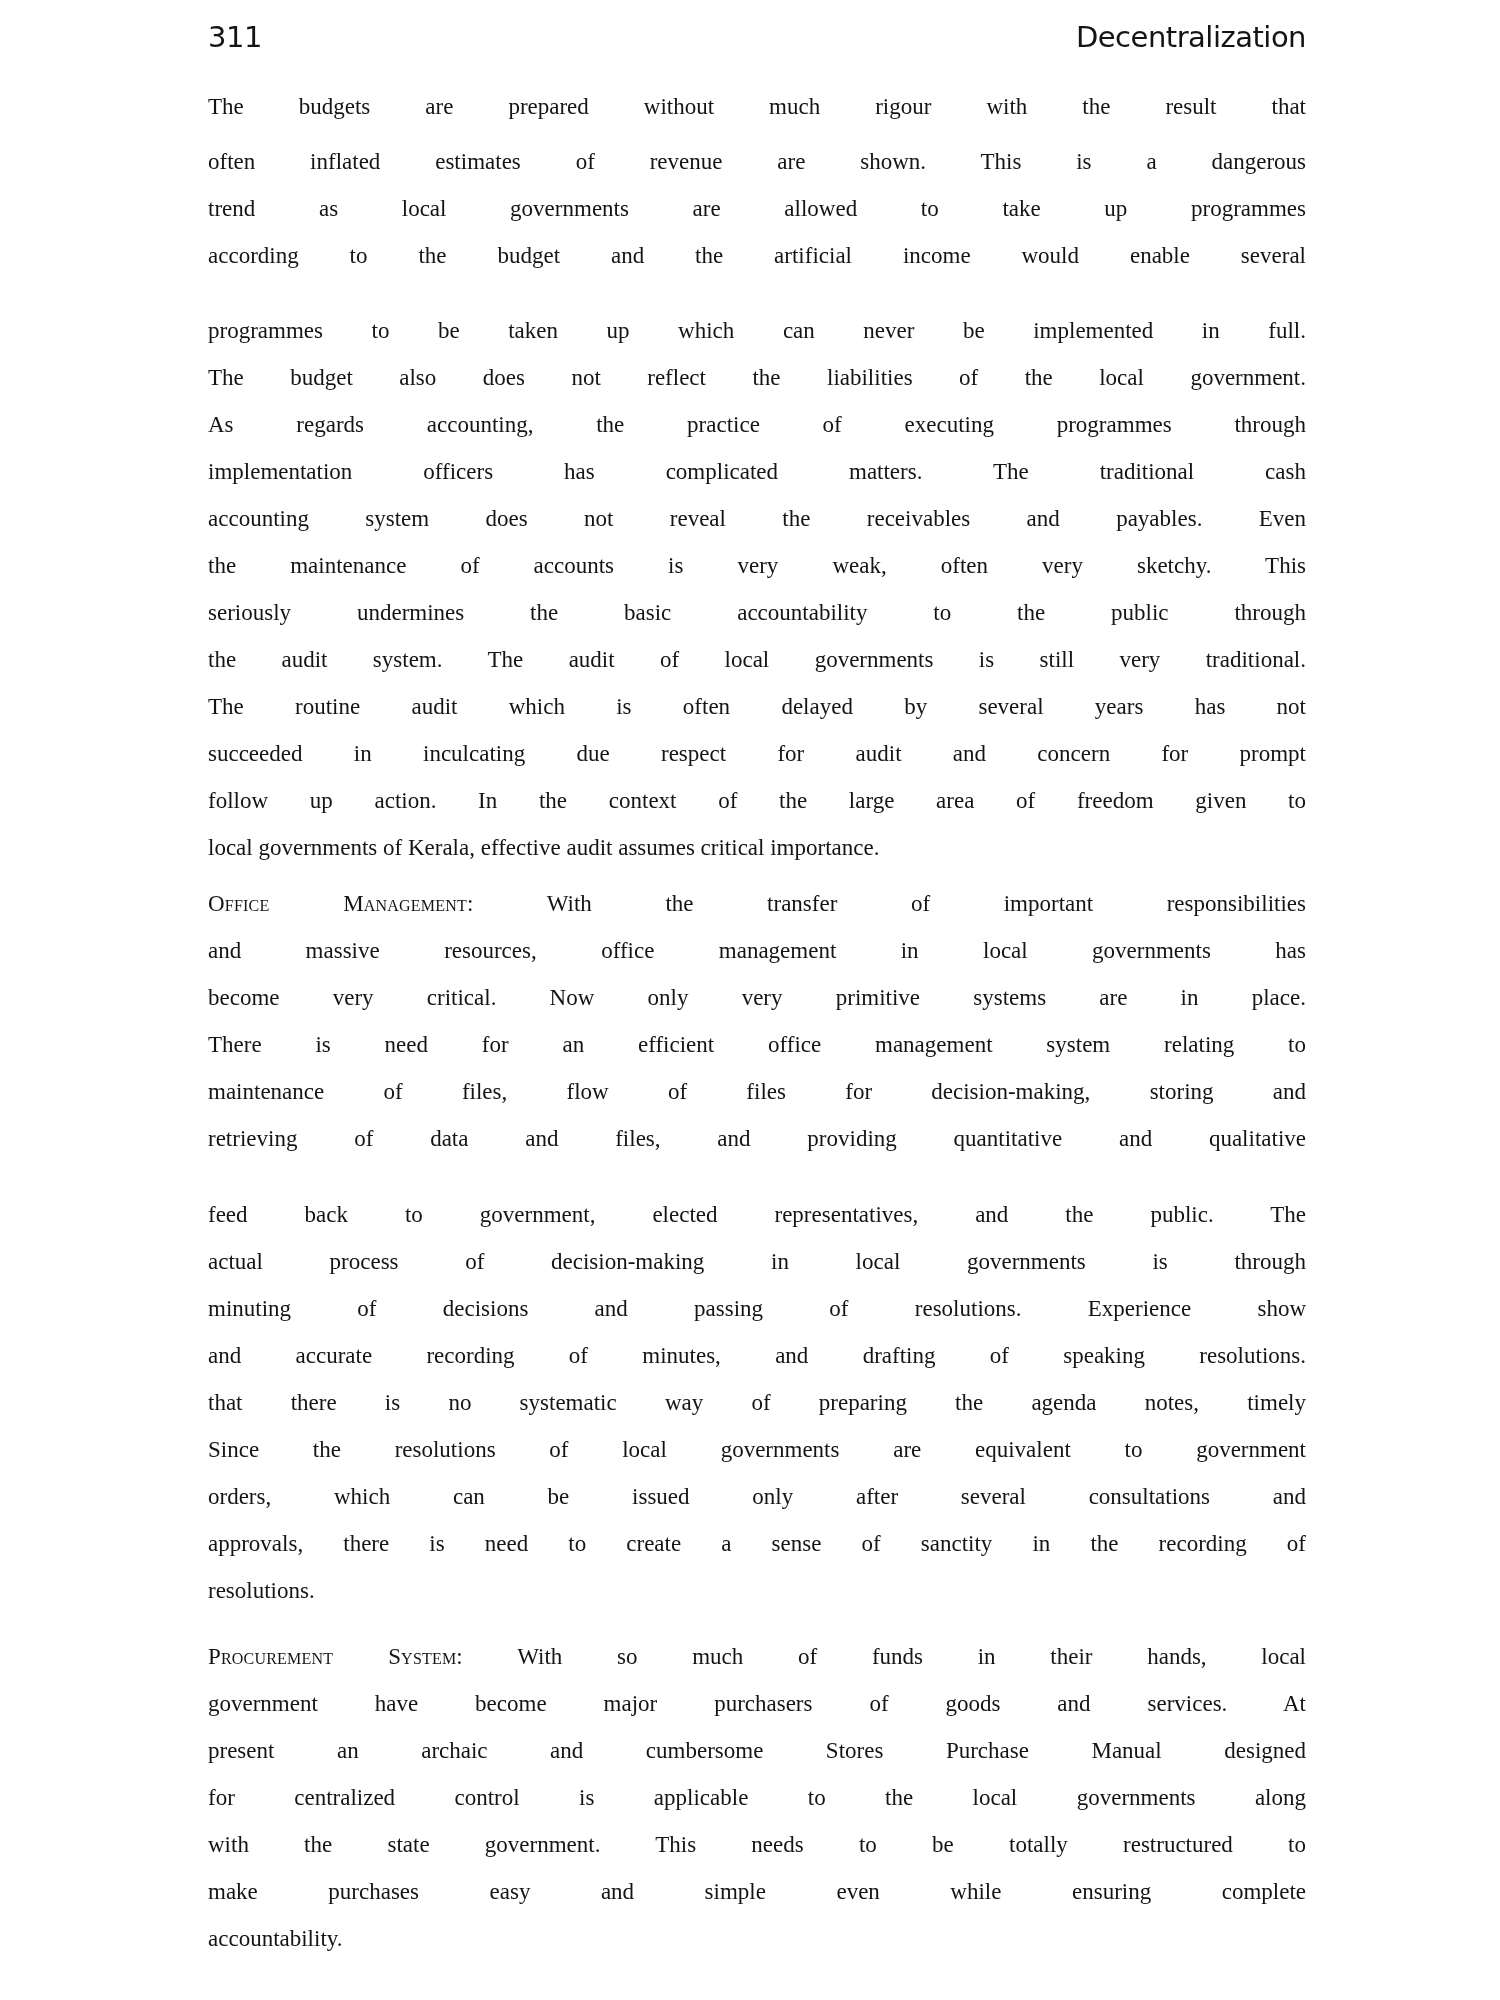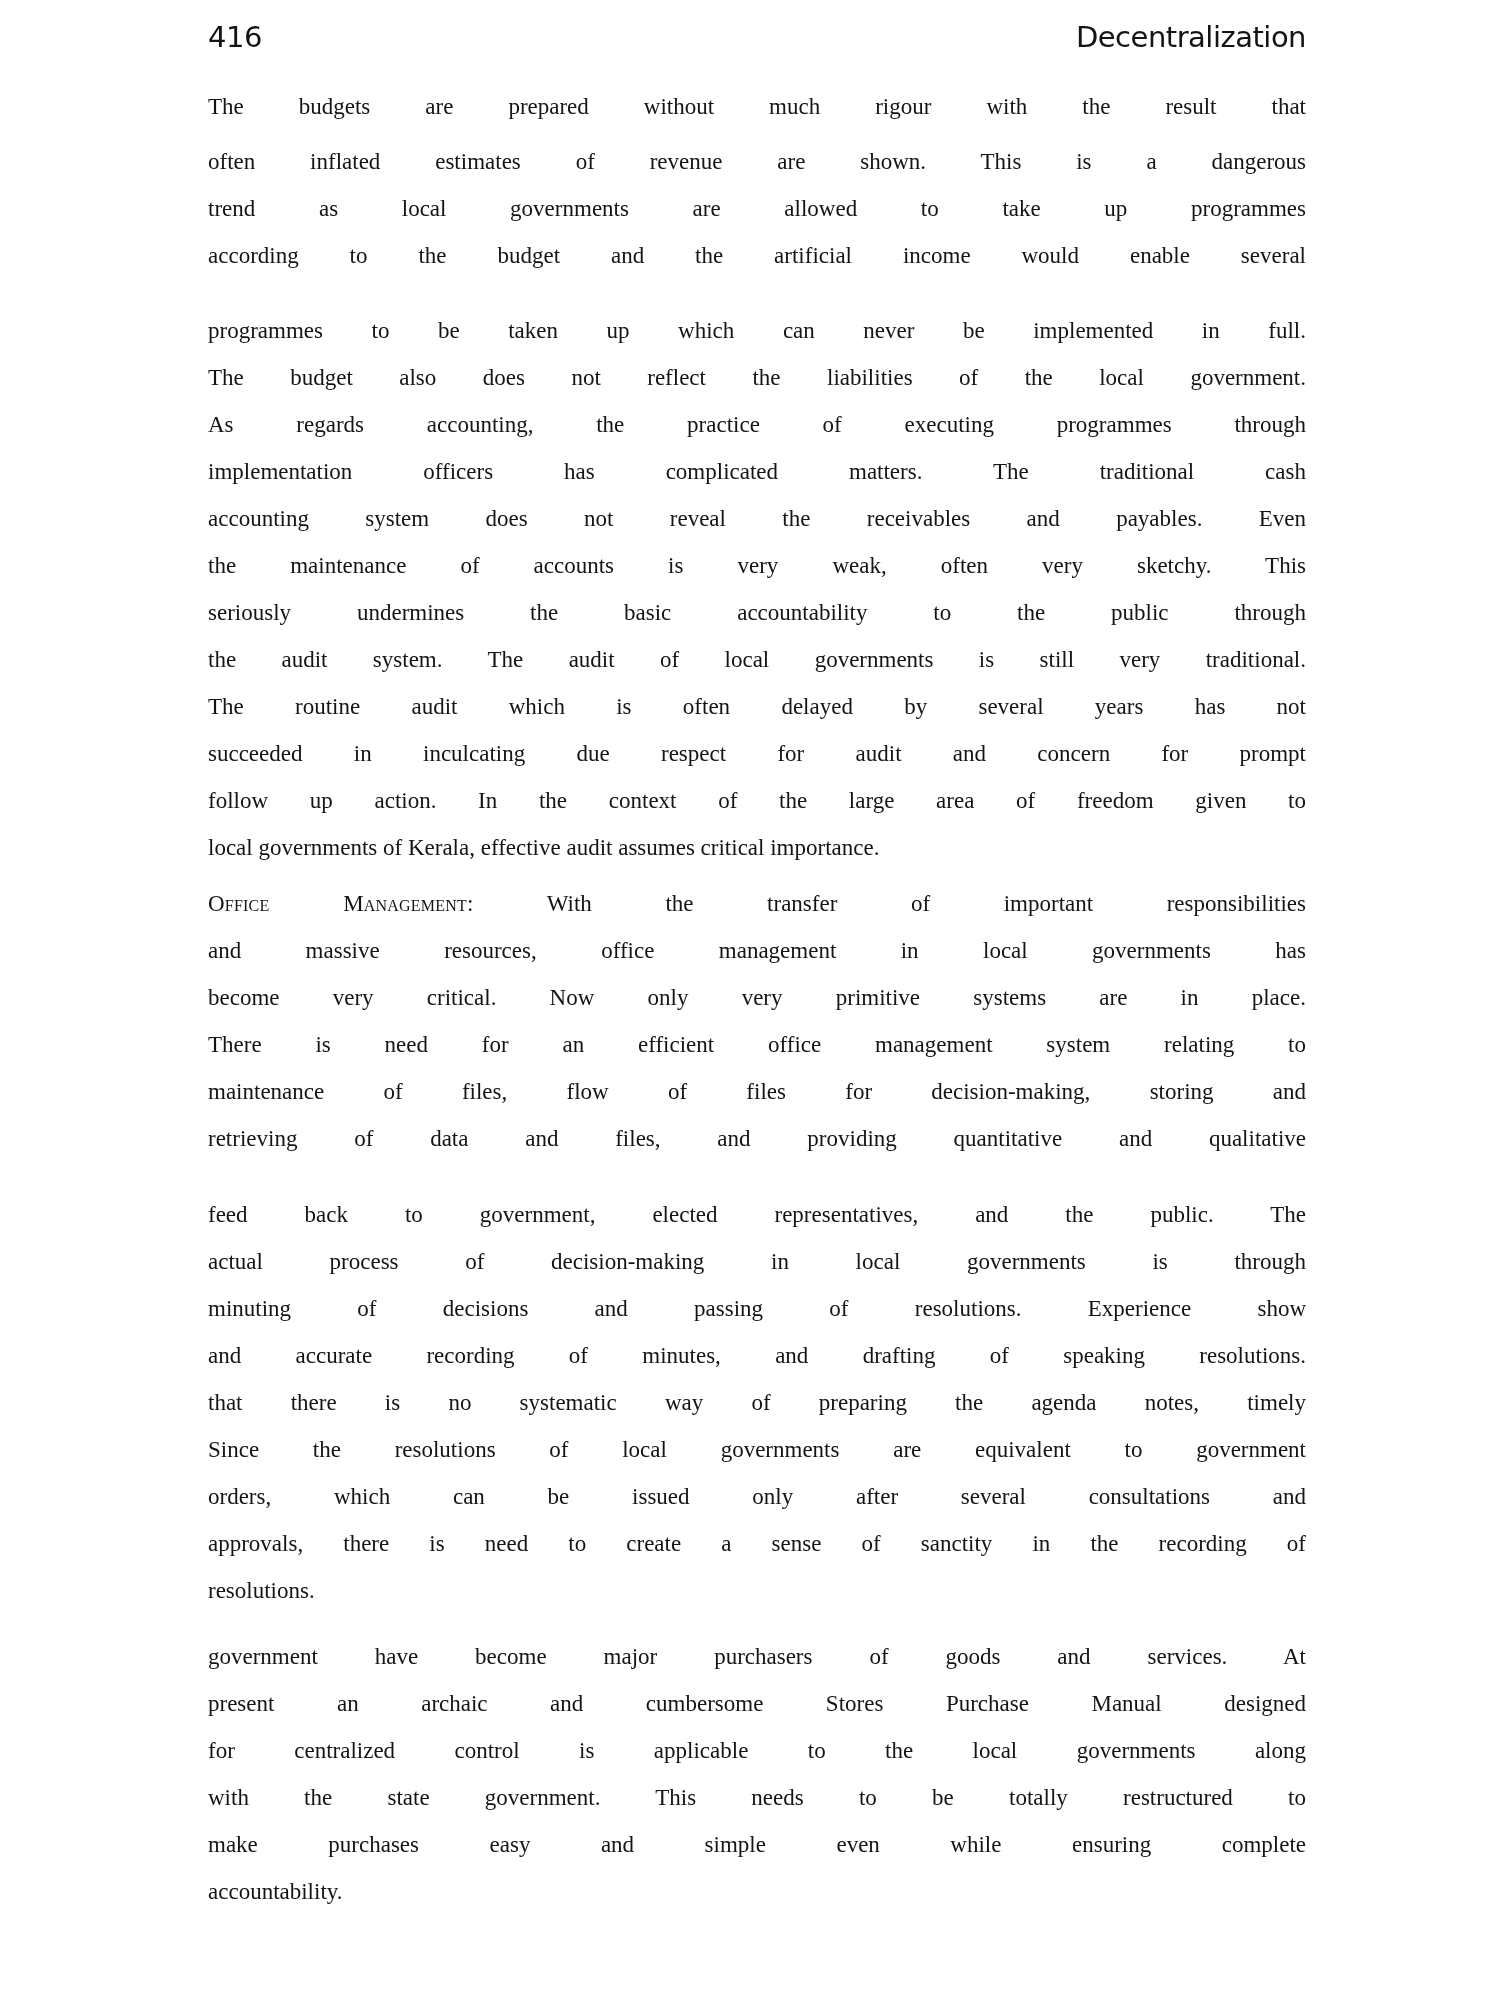--- a/index.html
+++ b/index.html
@@ -20,21 +20,21 @@
   .line.last { text-align-last: left; }
   .sc { font-variant: small-caps; letter-spacing: 0.2px; }
   #sec1 { top: 83px; }
   #sec2 { top: 880px; }
   #sec3 { top: 1633px; }
 </style>
 </head>
 <body>
 
 <div class="running-head">
-  <span>416</span>
+  <span>311</span>
   <span>Decentralization</span>
 </div>
 
 <div class="body-text" id="sec1">
     <span class="line" style="word-spacing: 0px;">The budgets are prepared without much rigour with the result that</span>
     <span class="line" style="word-spacing: 0px; margin-top: 8px;">often inflated estimates of revenue are shown. This is a dangerous</span>
     <span class="line" style="word-spacing: 0px;">trend as local governments are allowed to take up programmes</span>
     <span class="line" style="word-spacing: 0px;">according to the budget and the artificial income would enable several</span>
     <span class="line" style="word-spacing: 0px; margin-top: 28px;">programmes to be taken up which can never be implemented in full.</span>
     <span class="line" style="word-spacing: 0px;">The budget also does not reflect the liabilities of the local government.</span>
@@ -60,19 +60,20 @@
     <span class="line" style="word-spacing: 0px;">actual process of decision-making in local governments is through</span>
     <span class="line" style="word-spacing: 0px;">minuting of decisions and passing of resolutions. Experience show</span>
     <span class="line" style="word-spacing: 0px;">and accurate recording of minutes, and drafting of speaking resolutions.</span>
     <span class="line" style="word-spacing: 0px;">that there is no systematic way of preparing the agenda notes, timely</span>
     <span class="line" style="word-spacing: 0px;">Since the resolutions of local governments are equivalent to government</span>
     <span class="line" style="word-spacing: 0px;">orders, which can be issued only after several consultations and</span>
     <span class="line" style="word-spacing: 0px;">approvals, there is need to create a sense of sanctity in the recording of</span>
     <span class="line last">resolutions.</span>
   </div>
 <div class="body-text" id="sec3">
+    <span class="line" style="word-spacing: -0.0015625px;"><span class="sc">Procurement System:</span> <span>With so much of funds in their hands, local</span></span>
     <span class="line" style="word-spacing: 0px;">government have become major purchasers of goods and services. At</span>
     <span class="line" style="word-spacing: 0px;">present an archaic and cumbersome Stores Purchase Manual designed</span>
     <span class="line" style="word-spacing: 0px;">for centralized control is applicable to the local governments along</span>
     <span class="line" style="word-spacing: 0px;">with the state government. This needs to be totally restructured to</span>
     <span class="line" style="word-spacing: 0px;">make purchases easy and simple even while ensuring complete</span>
     <span class="line last">accountability.</span>
   </div>
 
 </body></html>

